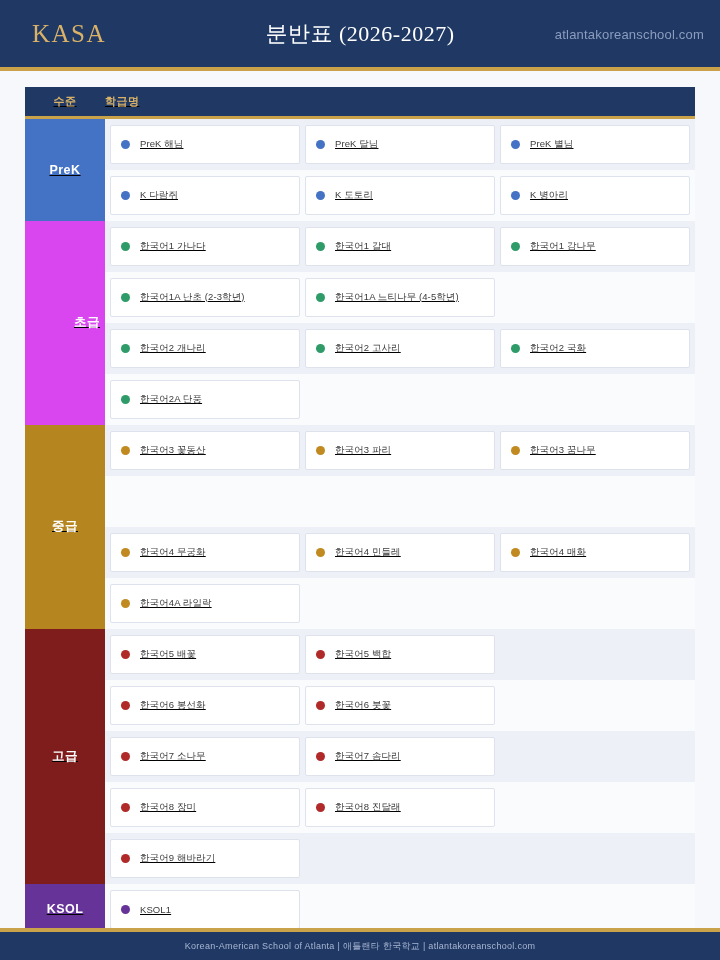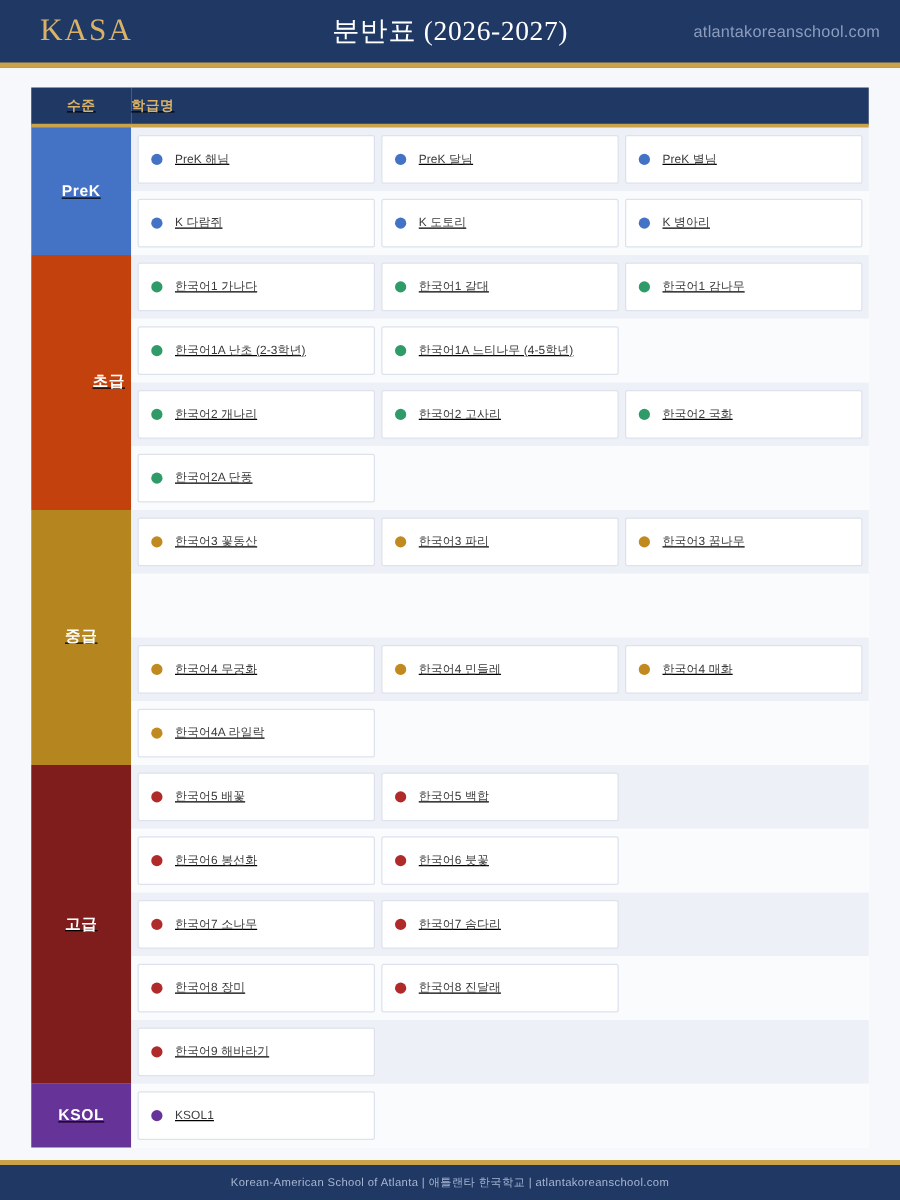--- a/index.html
+++ b/index.html
@@ -11,21 +11,21 @@
   }
   #page {
     width: 720px; height: 960px;
     display: flex; flex-direction: column;
     background: #F7F8FB;
   }
 
   
   #header {
     position: relative;
-    height: 54px;
+    height: 71px;
     background: #1F3864;
     border-bottom: 4px solid #C9A24A;
     display: flex; align-items: center;
     flex: 0 0 auto;
   }
   #brand-logo {
     position: absolute; left: 32px; top: 50%;
     transform: translateY(-50%);
     font-family: "Liberation Serif", "DejaVu Serif", serif;
     font-size: 25px; letter-spacing: 1.5px;
@@ -178,21 +178,21 @@
                   <span class="card-label">K 도토리</span>
                 </div>
                 <div class="class-card">
                   <span class="dot" style="background: rgb(68, 114, 196);"></span>
                   <span class="card-label">K 병아리</span>
                 </div>
               </div>
             </td>
           </tr>
           <tr class="stripe-odd">
-            <td class="level-cell" rowspan="4" style="background: #c2410c; padding-left: 44px;">초급</td>
+            <td class="level-cell" rowspan="4" style="background: #d946ef; padding-left: 44px;">초급</td>
             <td class="class-cell">
               <div class="cell-row">
                 <div class="class-card">
                   <span class="dot" style="background: rgb(46, 155, 104);"></span>
                   <span class="card-label">한국어1 가나다</span>
                 </div>
                 <div class="class-card">
                   <span class="dot" style="background: rgb(46, 155, 104);"></span>
                   <span class="card-label">한국어1 갈대</span>
                 </div>

